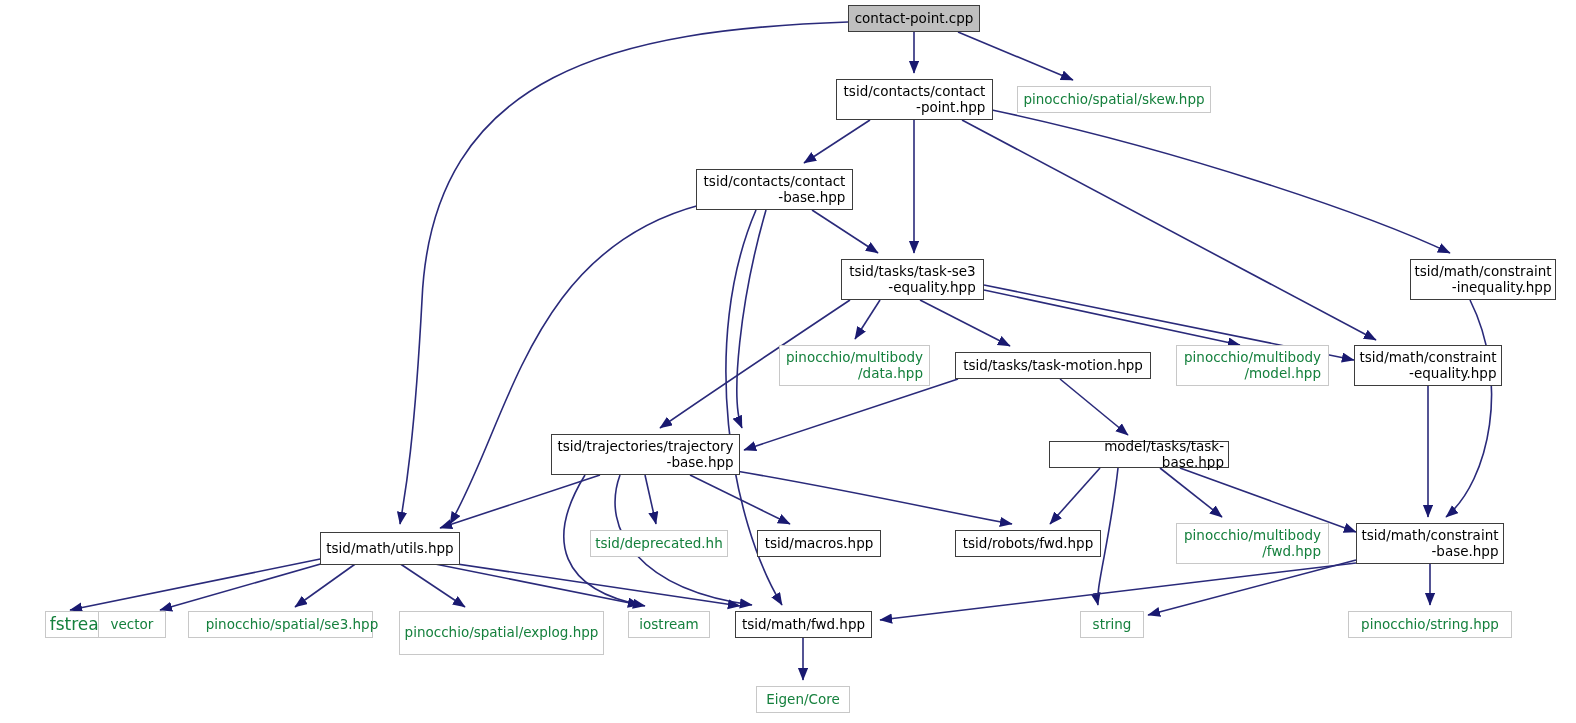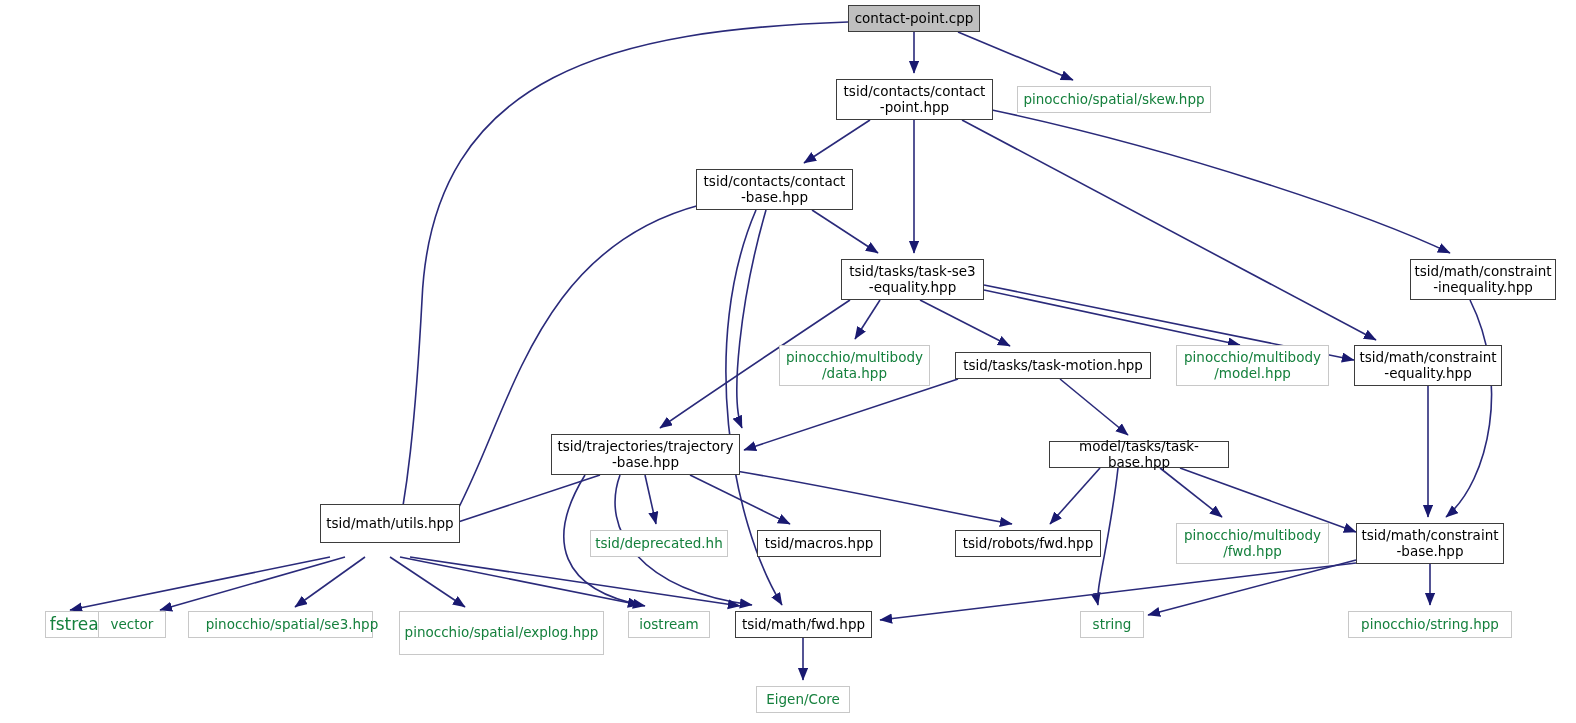--- a/index.html
+++ b/index.html
@@ -2,21 +2,21 @@
 <html><head>
 <meta charset="utf-8">
 <style>
   html,body{margin:0;padding:0;background:#ffffff;}
   body{font-family:"DejaVu Sans","Liberation Sans",sans-serif;}
   #canvas{position:relative;width:1576px;height:723px;background:#ffffff;overflow:hidden;}
   svg#graph{position:absolute;left:0;top:0;width:1576px;height:723px;}
   .edge{fill:none;stroke:#2a2a7a;stroke-width:1.6;}
   .arrow{fill:#191970;stroke:none;}
   .nodebox{position:absolute;box-sizing:border-box;display:flex;align-items:center;justify-content:center;
-           text-align:center;background:#ffffff;line-height:1.12;}
+           text-align:right;background:#ffffff;line-height:1.12;}
   .nodebox span{display:block;padding:0 4px;white-space:pre-line;}
   .n-tsid{border:1.4px solid #3d3d3d;color:#000;}
   .n-ext{border:1.2px solid #c8c8c8;color:#15803d;}
   .n-root{border:1.4px solid #3d3d3d;background:#bfbfbf;color:#000;}
 </style>
 </head>
 <body>
 
 <div id="canvas">
   <svg id="graph" viewBox="0 0 1576 723">
@@ -106,21 +106,21 @@
         <span>tsid/math/constraint
 -equality.hpp</span>
       </div>
       <div class="nodebox n-tsid" style="left: 551px; top: 434px; width: 189px; height: 41px; font-size: 13.5px;">
         <span>tsid/trajectories/trajectory
 -base.hpp</span>
       </div>
       <div class="nodebox n-tsid" style="left: 1049px; top: 441px; width: 180px; height: 27px; font-size: 13.5px;">
         <span>model/tasks/task-base.hpp</span>
       </div>
-      <div class="nodebox n-tsid" style="left: 320px; top: 504px; width: 140px; height: 39px; font-size: 13.5px;">
+      <div class="nodebox n-tsid" style="left: 320px; top: 532px; width: 140px; height: 33px; font-size: 13.5px;">
         <span>tsid/math/utils.hpp</span>
       </div>
       <div class="nodebox n-ext" style="left: 590px; top: 530px; width: 138px; height: 27px; font-size: 13.5px;">
         <span>tsid/deprecated.hh</span>
       </div>
       <div class="nodebox n-tsid" style="left: 757px; top: 530px; width: 124px; height: 27px; font-size: 13.5px;">
         <span>tsid/macros.hpp</span>
       </div>
       <div class="nodebox n-tsid" style="left: 955px; top: 530px; width: 146px; height: 27px; font-size: 13.5px;">
         <span>tsid/robots/fwd.hpp</span>

